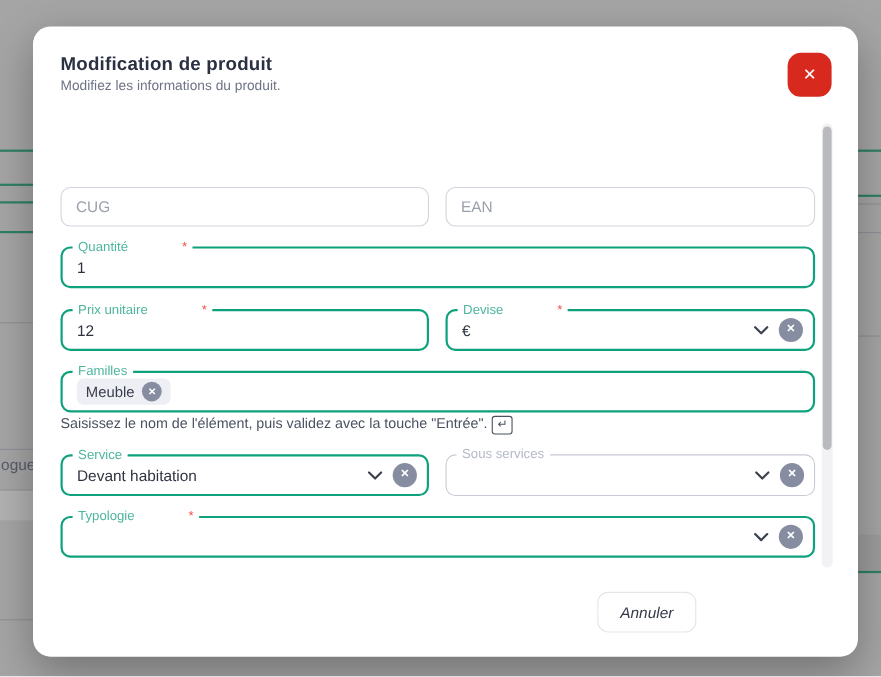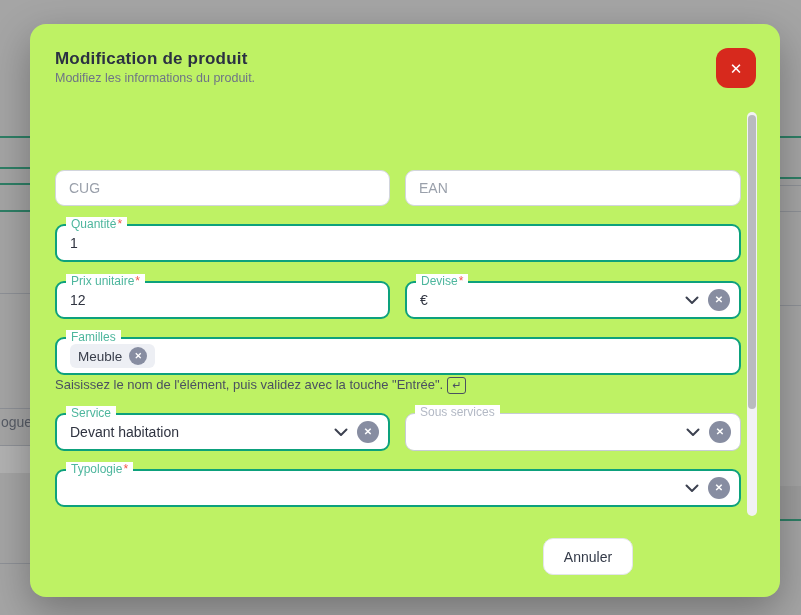--- a/index.html
+++ b/index.html
@@ -5,34 +5,34 @@
   html,body { margin:0; padding:0; }
   body { width:801px; height:615px; font-family:"Liberation Sans",sans-serif; -webkit-font-smoothing:antialiased; }
   .viewport { position:relative; width:801px; height:615px; background:#a5a5a5; overflow:hidden; }
 
   
   .bg-line { position:absolute; }
   .bg-text { position:absolute; font-size:14px; color:#575c66; }
 
   
   .modal { position:absolute; left:30px; top:24px; width:750px; height:573px;
-           background:#bef264; border-radius:16px; box-shadow:0 14px 40px rgba(0,0,0,.30); }
+           background:#ffffff; border-radius:16px; box-shadow:0 14px 40px rgba(0,0,0,.30); }
   .modal-title { position:absolute; left:25px; top:25px; font-size:17px; font-weight:700; color:#2b3142; letter-spacing:.2px; }
   .modal-subtitle { position:absolute; left:25px; top:47px; font-size:12.5px; color:#6e7486; }
   .close-btn { position:absolute; top:24px; right:24px; width:40px; height:40px; border-radius:12px;
                background:#d7291d; border:none; color:#fff; font-size:15px; line-height:1;
                display:flex; align-items:center; justify-content:center; cursor:pointer; padding:0; }
 
   
   .field { position:absolute; box-sizing:border-box; border-radius:9px; background:#fff; }
   .field.plain { border:1px solid #d2d5dd; }
   .field.green { border:2px solid #0da17c; }
   .field.gray-disabled { border:1px solid #c7cbd6; }
   .float-label { position:absolute; top:-9px; left:9px; background:#fff; padding:0 5px; font-size:12px;
-                 color:#4db69d; display:flex; line-height:14px; white-space:nowrap; }
+                 color:#4db69d; display:flex; line-height:14px; white-space:nowrap;gap:48px; }
   .float-label.gray { color:#b3b9c5; }
   .req { color:#f2584c; margin-left:1px; }
   .text-input { width:100%; height:100%; border:none; outline:none; background:transparent;
                 padding:0 13px; font-size:14px; color:#2f3340; font-family:inherit; box-sizing:border-box; }
   .text-input::placeholder { color:#9aa0ab; }
   .select-value { position:absolute; left:13px; top:50%; transform:translateY(-50%); font-size:14px; color:#2f3340; }
   .select-icons { position:absolute; right:9px; top:50%; transform:translateY(-50%);
                   display:flex; align-items:center; gap:9px; }
   .chevron-icon { display:flex; }
   .clear-btn { width:22px; height:22px; border-radius:50%; background:#878da1; border:none; color:#fff;
@@ -49,21 +49,21 @@
 
   
   .scrollbar-track { position:absolute; right:23px; top:88px; width:10px; height:404px;
                      background:#f2f2f4; border-radius:5px; }
   .scrollbar-thumb { position:absolute; left:1px; top:3px; width:8px; height:294px;
                      background:#b9babe; border-radius:4px; cursor:pointer; }
 
   
   .btn { position:absolute; top:514px; height:37px; border-radius:10px; font-size:14px;
          font-family:inherit; cursor:pointer; }
-  .btn-cancel { left:513px; width:90px; background:#fff; border:1px solid #e3e5ea; color:#333a48; }
+  .btn-cancel { left:513px; width:90px; background:#fff; border:1px solid #e3e5ea; color:#333a48;font-style:italic; }
   .btn-save { left:620px; width:106px; background:#0d7257; border:none; color:#fff; }
 </style>
 </head>
 <body>
 
 <div class="viewport">
 
   <div class="bg-line" style="left:0;top:136px;width:30px;height:2px;background:#2e7f66"></div>
   <div class="bg-line" style="left:0;top:167px;width:30px;height:2px;background:#2e7f66"></div>
   <div class="bg-line" style="left:0;top:183px;width:30px;height:2px;background:#2e7f66"></div>

